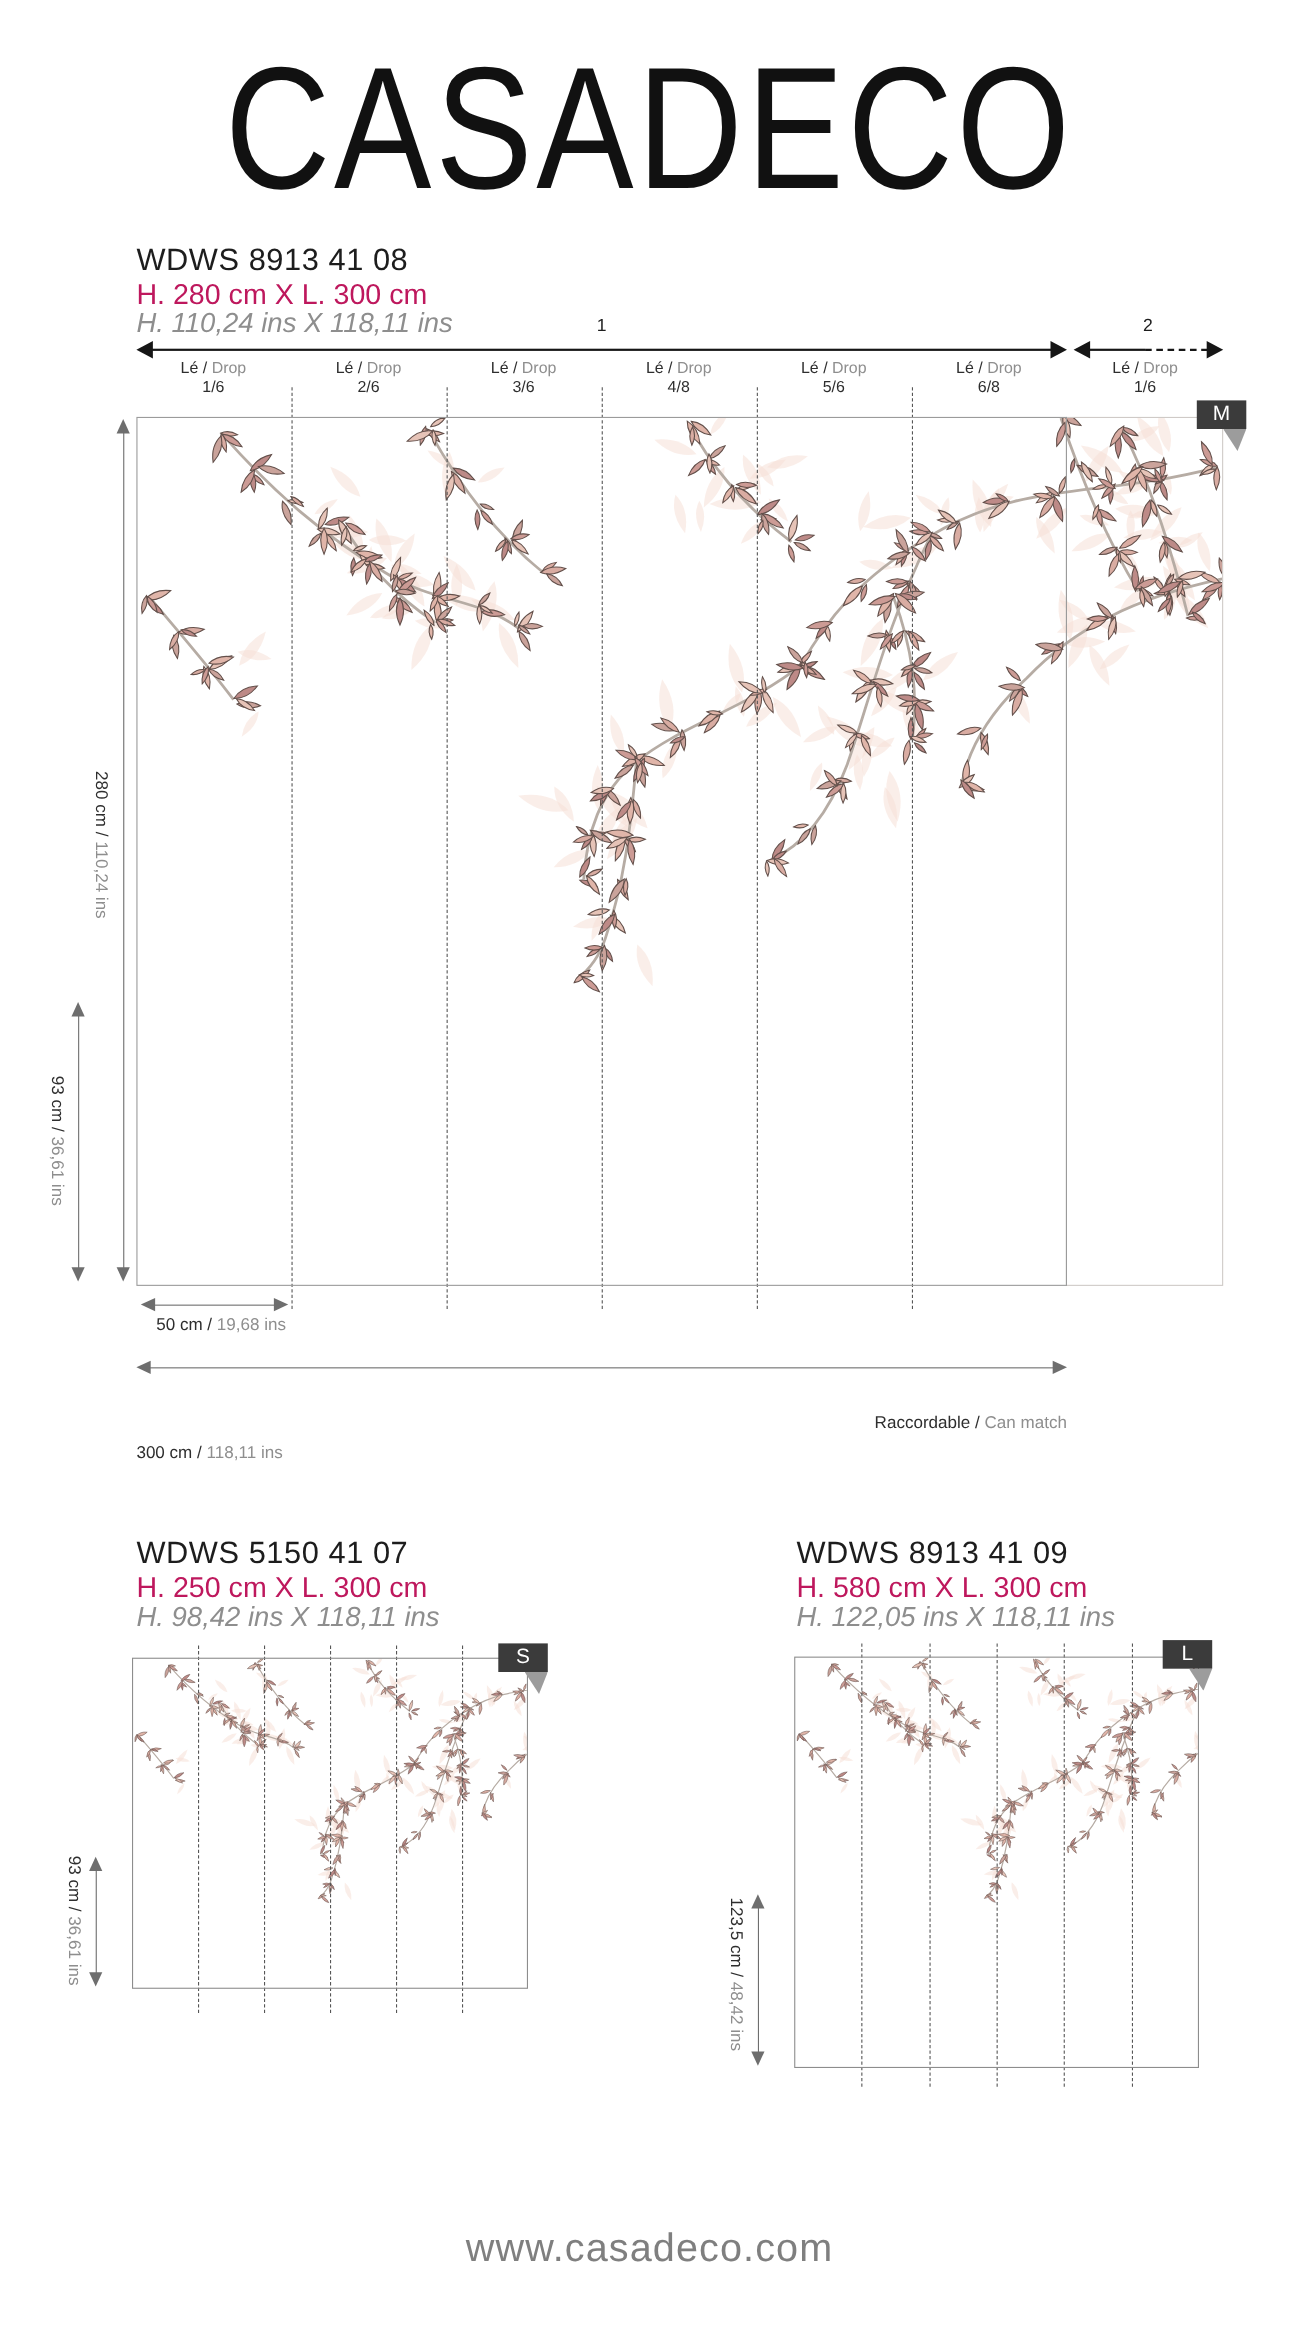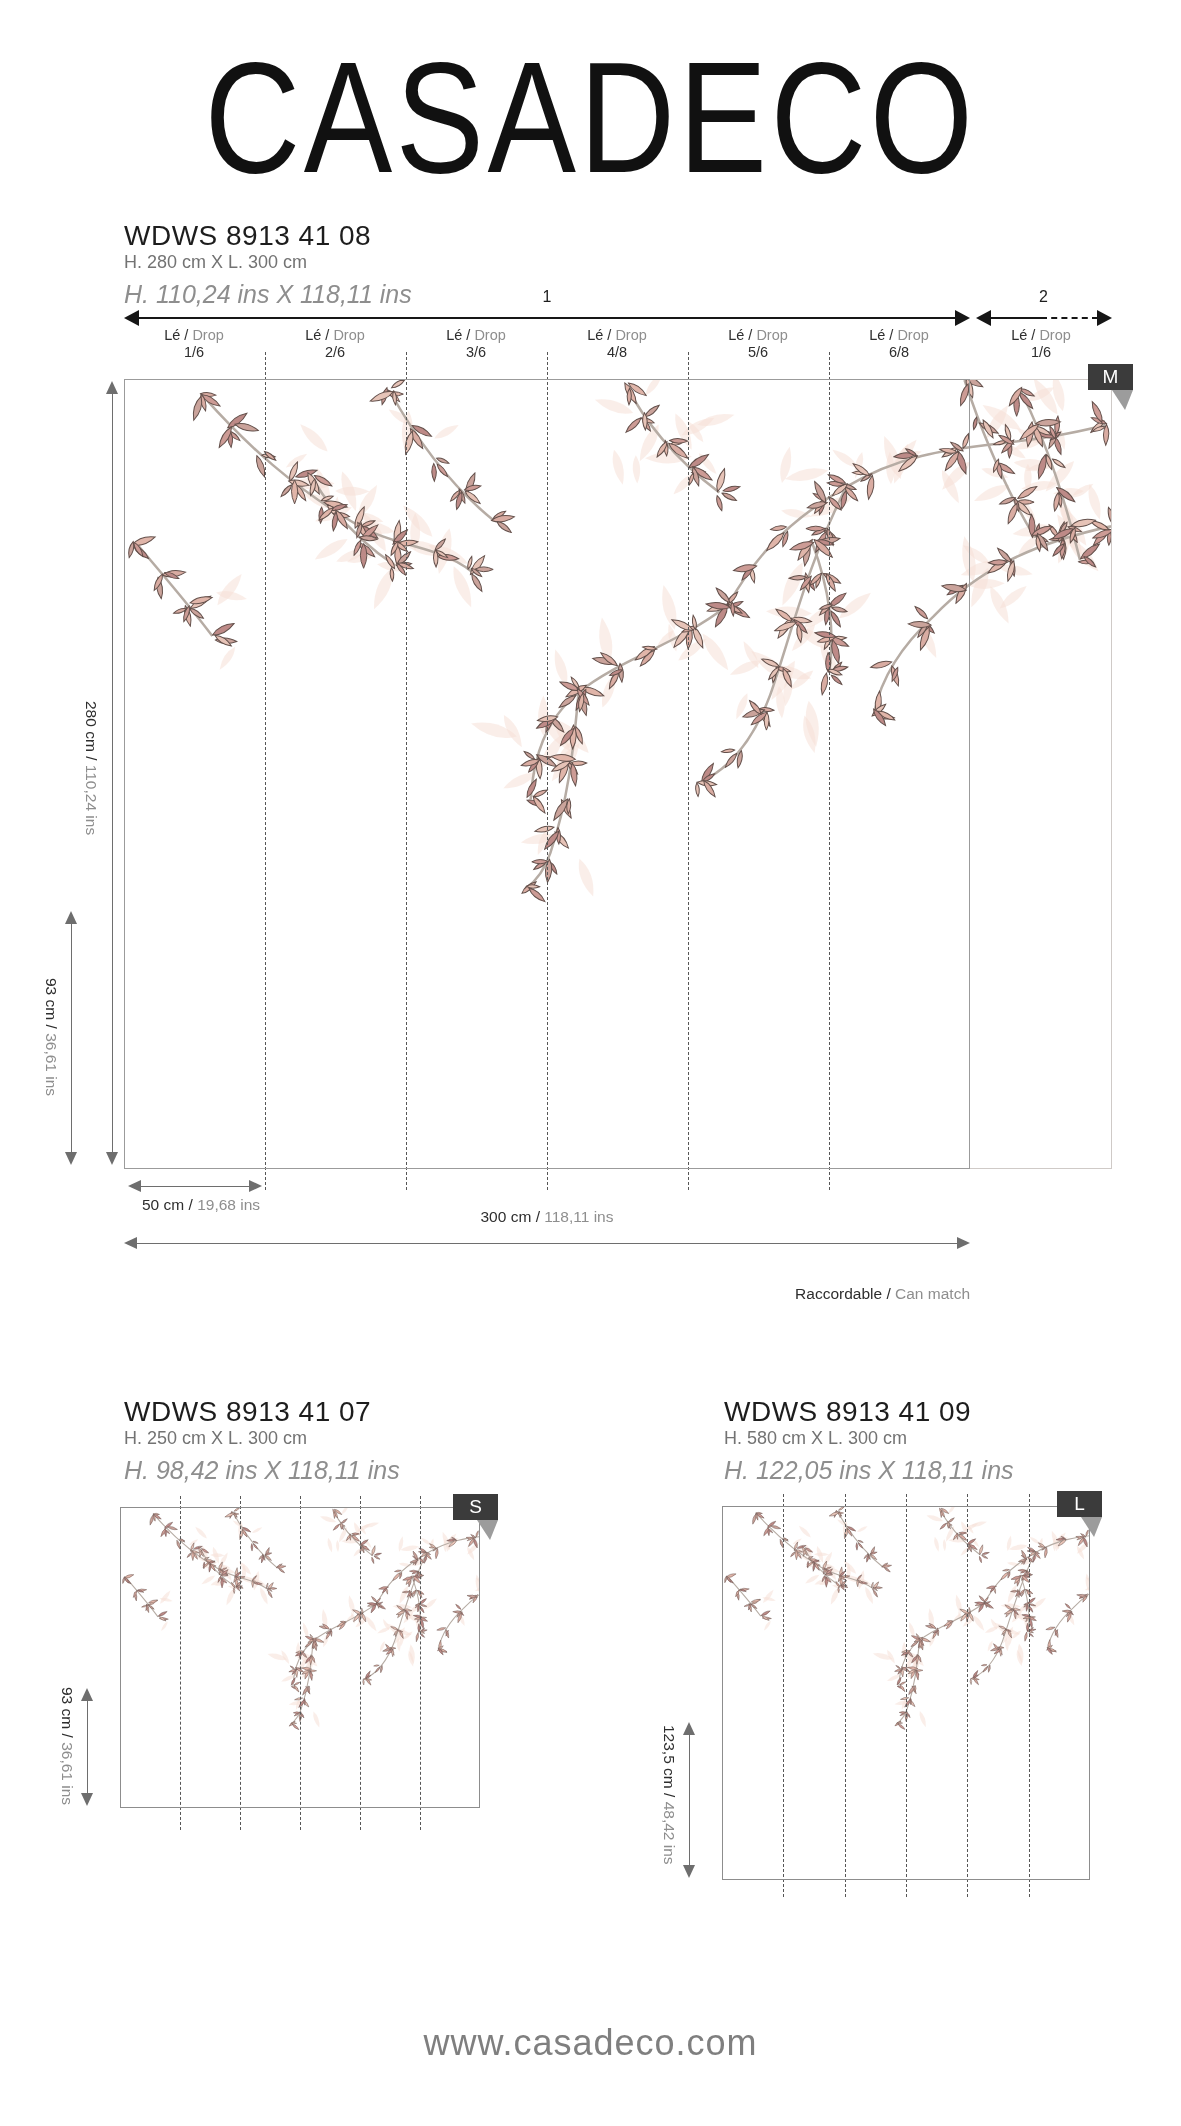--- a/index.html
+++ b/index.html
@@ -1,21 +1,21 @@
 <!DOCTYPE html>
 <html><head>
 <meta charset="utf-8">
 <style>
   html,body{margin:0;padding:0;background:#ffffff;}
   body{width:1181px;height:2126px;position:relative;font-family:"Liberation Sans",sans-serif;overflow:hidden;}
   .abs{position:absolute;}
   .logo-wrap{left:0;top:38px;width:1181px;text-align:center;}
   .logo{display:inline-block;font-size:158px;font-weight:200;color:#111;letter-spacing:4px;transform:scaleX(.84);transform-origin:center top;line-height:1;}
   .code{font-size:28px;color:#1d1d1d;letter-spacing:.5px;white-space:nowrap;}
-  .size-cm{font-size:18px;color:#737373;white-space:nowrap;}
+  .size-cm{font-size:26px;color:#be185d;white-space:nowrap;}
   .size-ins{font-size:25px;color:#8e8e8e;font-style:italic;white-space:nowrap;}
   .rollnum{font-size:16px;color:#1d1d1d;text-align:center;}
   .droplab{width:90px;text-align:center;font-size:14.5px;line-height:17px;white-space:nowrap;}
   .dk{color:#2e2e2e;}
   .lt{color:#8e8e8e;}
   .ital{}
   .dim-label{font-size:15.5px;white-space:nowrap;}
   .vlabel{font-size:15.5px;white-space:nowrap;transform:rotate(90deg);transform-origin:0 0;}
   .rect{box-sizing:border-box;border:1px solid #9b9b9b;}
   .rect-light{box-sizing:border-box;border:1px solid #cfcac7;}
@@ -650,29 +650,29 @@
 <div class="abs tri l-g" style="left:128px;top:1180px"></div>
 <div class="abs hline-g" style="left:140px;top:1186px;width:110px"></div>
 <div class="abs tri r-g" style="left:249px;top:1180px"></div>
 <div class="abs dim-label" style="left:142px;top:1196px">
   <span class="dk">50 cm / </span><span class="lt">19,68 ins</span>
 </div>
 
 <div class="abs tri l-g" style="left:124px;top:1237px"></div>
 <div class="abs hline-g" style="left:136px;top:1243px;width:822px"></div>
 <div class="abs tri r-g" style="left:957px;top:1237px"></div>
-<div class="abs dim-label" style="left:124px;top:1208px;width:846px;text-align:center">
+<div class="abs dim-label" style="left:124px;top:1312px;width:846px;text-align:left">
   <span class="dk">300 cm / </span><span class="lt">118,11 ins</span>
 </div>
 
 <div class="abs dim-label" style="left:124px;top:1285px;width:846px;text-align:right">
   <span class="dk">Raccordable / </span><span class="lt ital">Can match</span>
 </div>
 
-<div class="abs code" style="left:124px;top:1396px">WDWS 8913 41 07</div>
+<div class="abs code" style="left:124px;top:1396px">WDWS 5150 41 07</div>
 <div class="abs size-cm" style="left:124px;top:1428px">H. 250 cm X L. 300 cm</div>
 <div class="abs size-ins" style="left:124px;top:1456px">H. 98,42 ins X 118,11 ins</div>
 
 <svg class="abs" style="left:121px;top:1508px;width:358px;height:299px" viewBox="0 0 300 250" preserveAspectRatio="none">
   <use href="#artwork" xlink:href="#artwork"></use>
 </svg>
 <div class="abs vdash" style="left:180px;top:1496px;height:334px"></div>
 <div class="abs vdash" style="left:240px;top:1496px;height:334px"></div>
 <div class="abs vdash" style="left:300px;top:1496px;height:334px"></div>
 <div class="abs vdash" style="left:360px;top:1496px;height:334px"></div>

